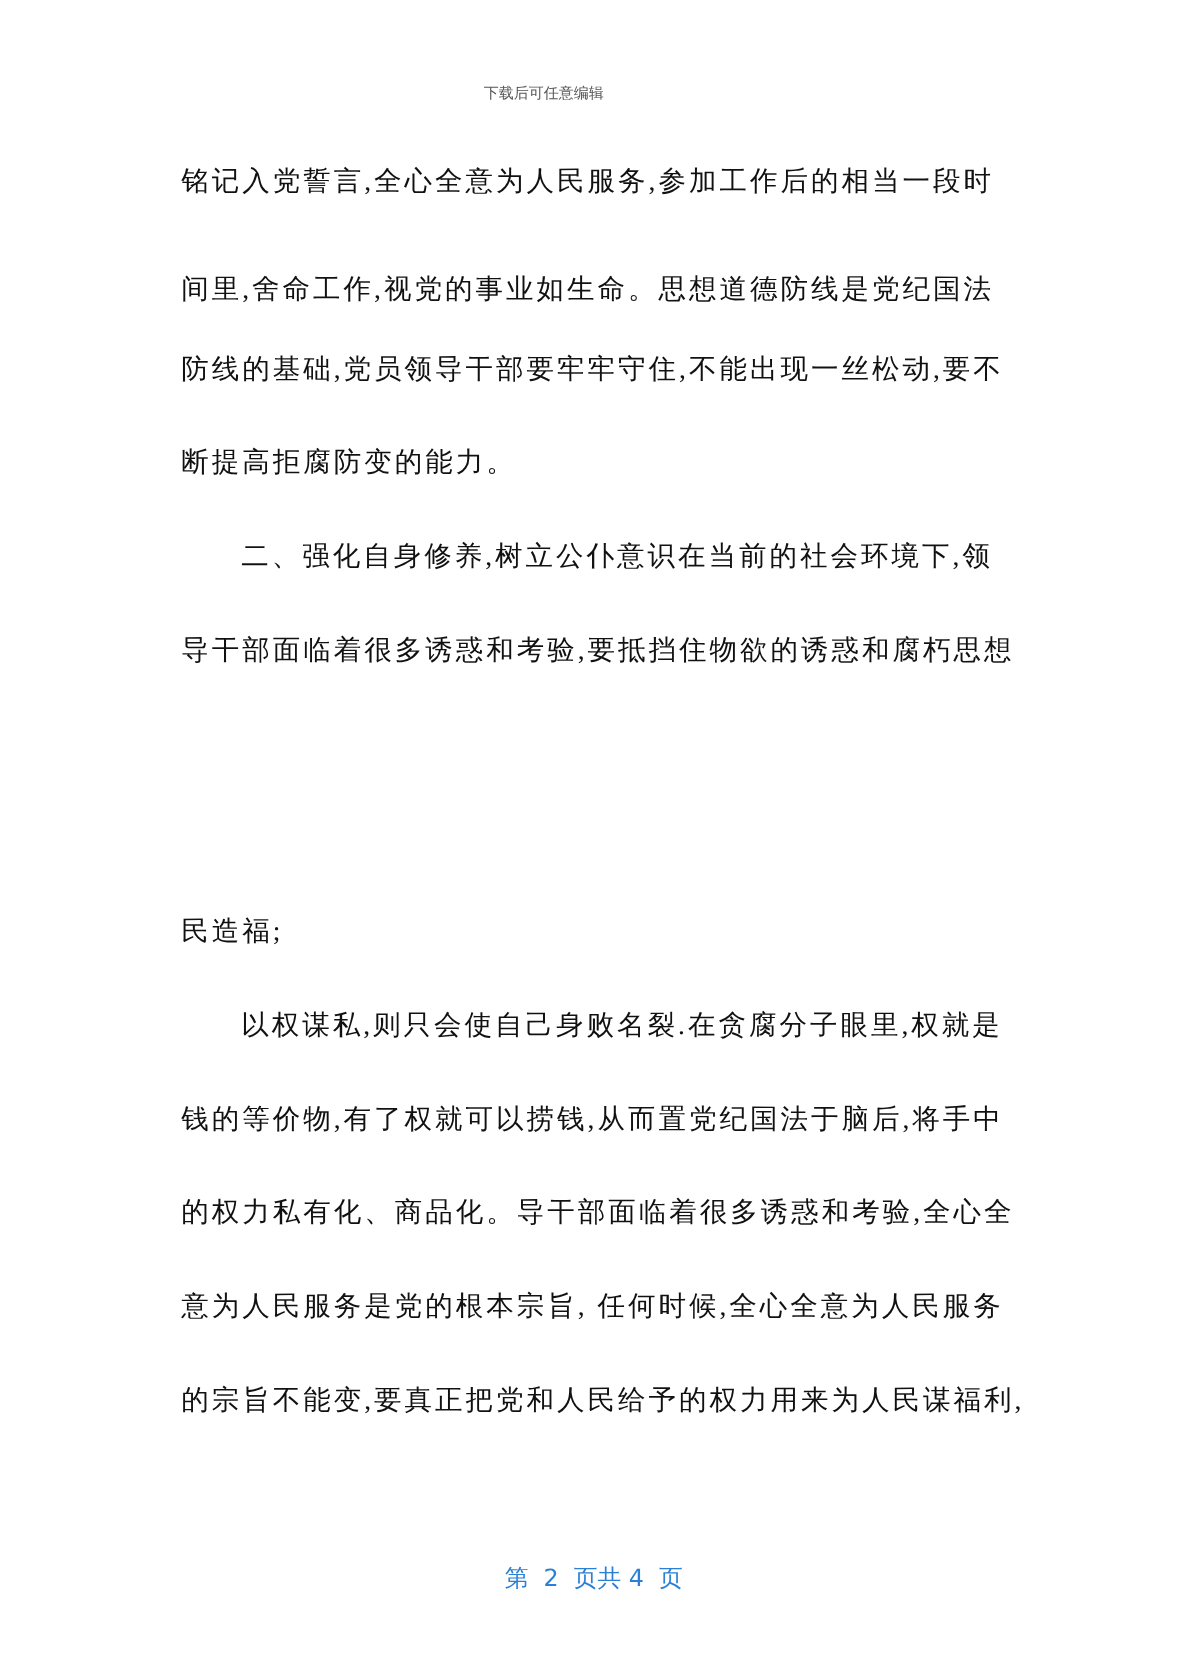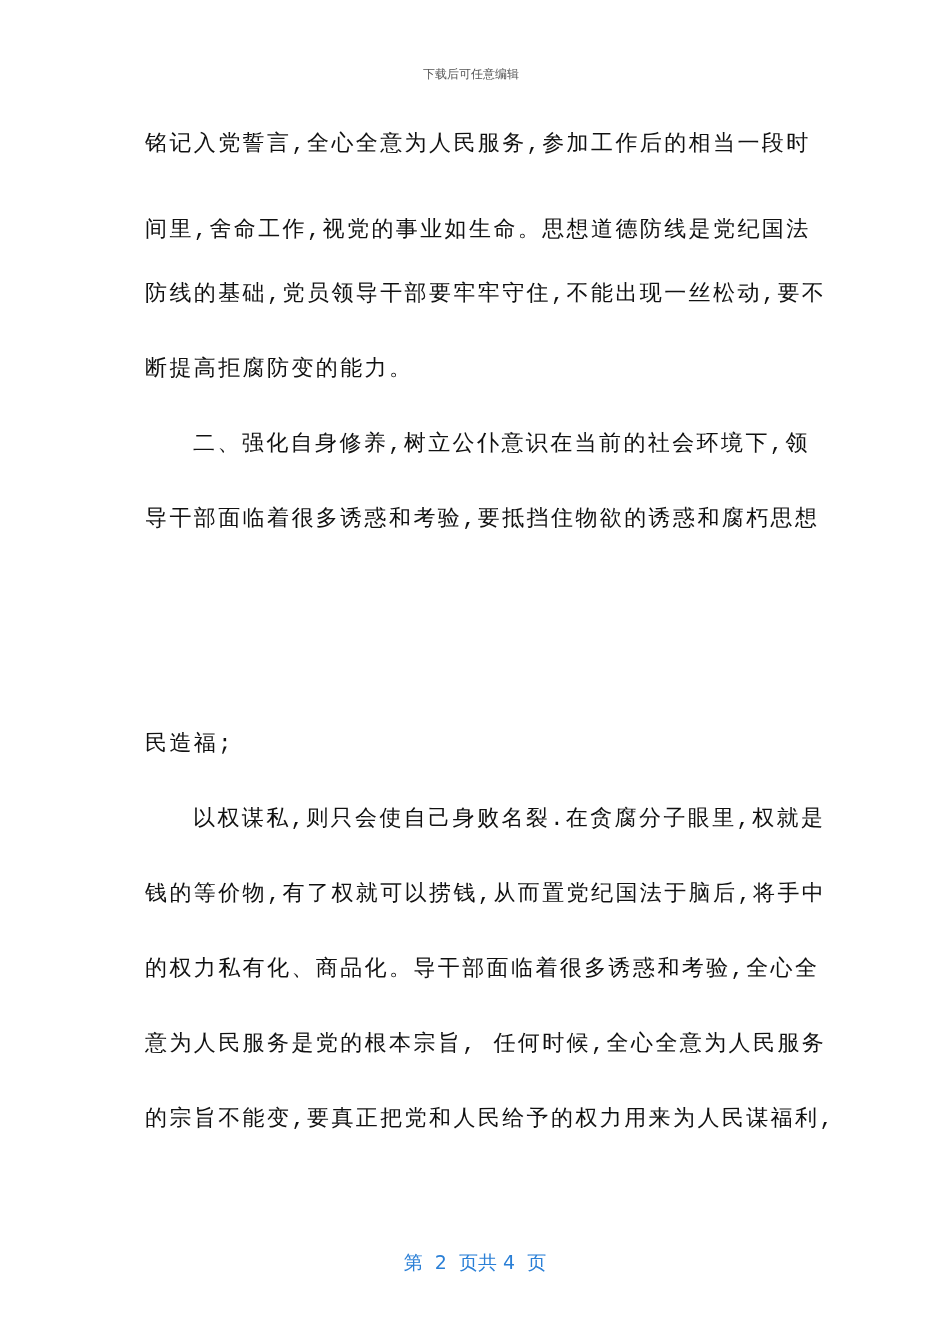--- a/index.html
+++ b/index.html
@@ -1,24 +1,24 @@
 <!DOCTYPE html>
 <html><head>
   <meta charset="utf-8">
   <style>
     html, body { margin: 0; padding: 0; background: #ffffff; }
     body { width: 950px; height: 1344px; position: relative; overflow: hidden; }
     .page { position: absolute; left: 0; top: 0; width: 950px; height: 1344px; background: #ffffff; }
     .header {
       position: absolute; left: 0; top: 66px; width: 870px; text-align: center;
-      font-family: "DejaVu Sans", sans-serif; font-size: 12px; color: #555555; margin-left: 36px;
+      font-family: "DejaVu Sans", sans-serif; font-size: 12px; color: #555555;
     }
     .line {
       position: absolute; left: 145px;
-      font-family: Liberation Mono, monospace; font-size: 22px; color: #111111;
+      font-family: Liberation Serif, serif; font-size: 22px; color: #111111;
       letter-spacing: 2.4px; white-space: nowrap; line-height: 30px;
     }
     .line.indent { left: 193px; }
     .footer {
       position: absolute; left: 0; top: 1226px; width: 950px; text-align: center;
       font-family: "DejaVu Sans", sans-serif; font-size: 19px; color: #2a7fd6;
       white-space: pre;
       margin-top: 24px;
     }
   </style>

